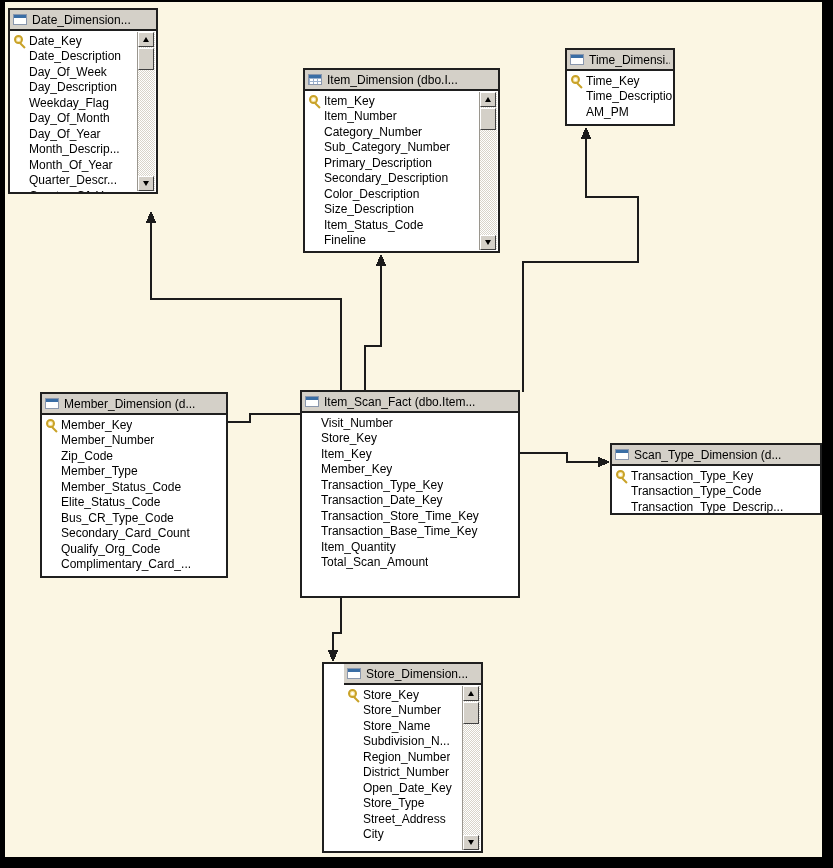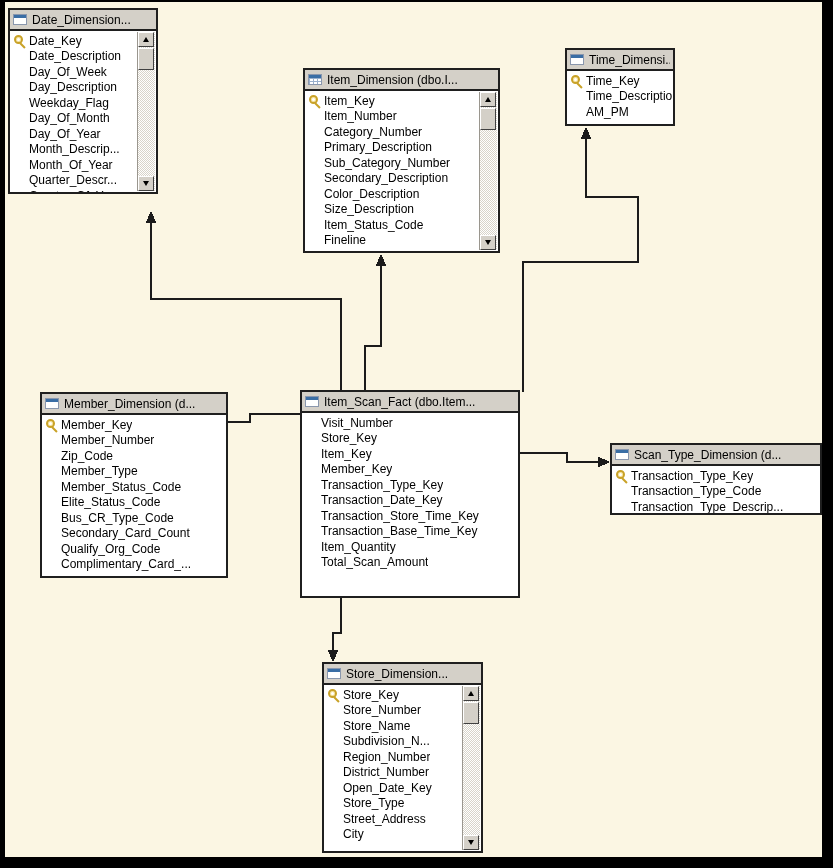--- a/index.html
+++ b/index.html
@@ -188,27 +188,27 @@
           <div class="field-row">
       <span class="key-cell">
               <span class="key-icon" style="visibility: hidden;"></span>
             </span>
       <span class="field-name">Category_Number</span>
     </div>
           <div class="field-row">
       <span class="key-cell">
               <span class="key-icon" style="visibility: hidden;"></span>
             </span>
+      <span class="field-name">Sub_Category_Number</span>
+    </div>
+          <div class="field-row">
+      <span class="key-cell">
+              <span class="key-icon" style="visibility: hidden;"></span>
+            </span>
       <span class="field-name">Primary_Description</span>
-    </div>
-          <div class="field-row">
-      <span class="key-cell">
-              <span class="key-icon" style="visibility: hidden;"></span>
-            </span>
-      <span class="field-name">Sub_Category_Number</span>
     </div>
           <div class="field-row">
       <span class="key-cell">
               <span class="key-icon" style="visibility: hidden;"></span>
             </span>
       <span class="field-name">Secondary_Description</span>
     </div>
           <div class="field-row">
       <span class="key-cell">
               <span class="key-icon" style="visibility: hidden;"></span>
@@ -445,21 +445,21 @@
           <div class="field-row">
       <span class="key-cell">
               <span class="key-icon" style="visibility: hidden;"></span>
             </span>
       <span class="field-name">Transaction_Type_Descrip...</span>
     </div>
         </div>
     </div>
   </div>
 
-  <div class="entity" style="left:322px;top:662px;width:161px;height:191px;">
+  <div class="entity" style="left:322px;top:662px;width:161px;height:191px;padding-left:20px;">
     <div class="entity-header">
       <span class="tbl-icon"></span>
       <span class="entity-title">Store_Dimension...</span>
     </div>
     <div class="entity-body">
       <div class="rows">
           <div class="field-row">
       <span class="key-cell">
               <span class="key-icon"></span>
             </span>

